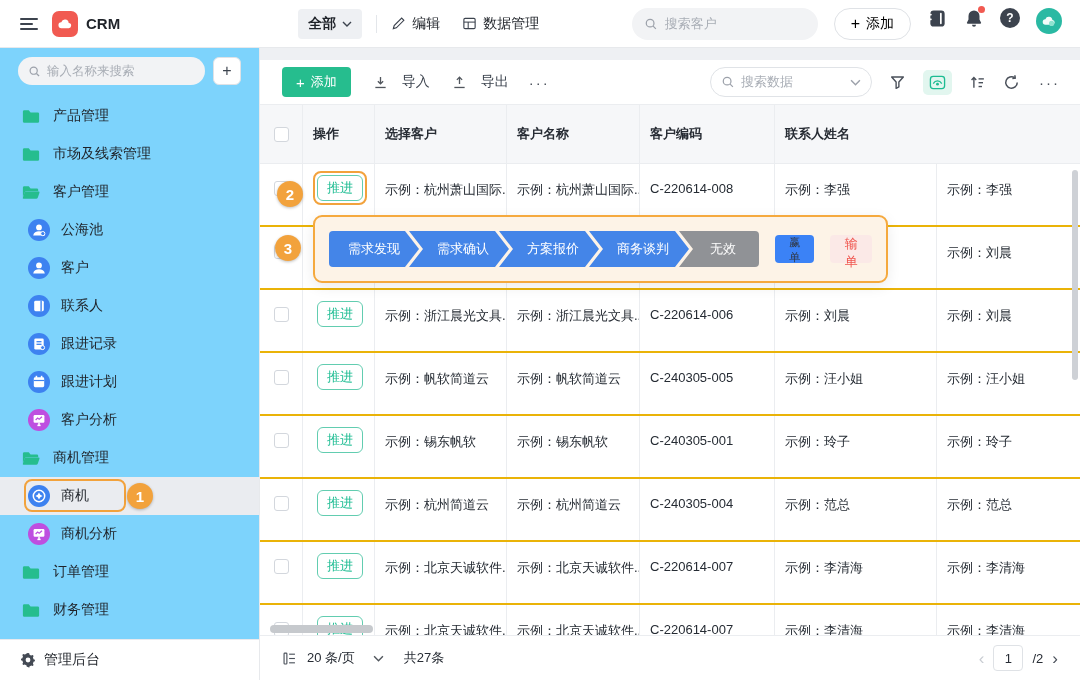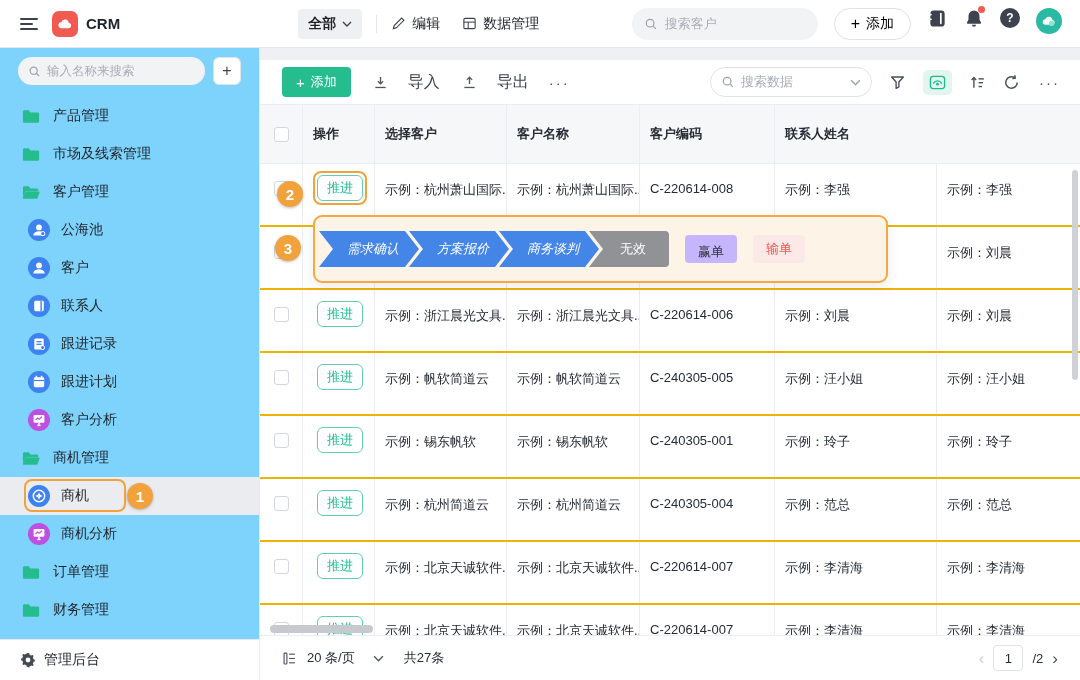--- a/index.html
+++ b/index.html
@@ -43,21 +43,21 @@
   .mi.selected { background:#eaecf0; }
   .sel-ring { position:absolute; left:24px; top:2px; width:102px; height:33px; border:2px solid #f2a23c; border-radius:8px; pointer-events:none; }
   .sb-footer { position:absolute; left:0; right:0; bottom:0; height:41px; border-top:1px solid #e9eaee; display:flex; align-items:center; gap:8px; padding-left:20px; font-size:14px; cursor:pointer; background:#fff; }
 
   
   .main { flex:1; background:#eef0f3; padding-top:12px; position:relative; min-width:0; }
   .panel { background:#fff; height:100%; display:flex; flex-direction:column; }
   .toolbar { height:44px; flex:none; display:flex; align-items:center; padding:0 20px 0 22px; }
   .btn-add { height:30px; background:#26bd8e; color:#fff; border:none; border-radius:4px; font-size:13px; display:flex; align-items:center; gap:6px; padding:0 14px; cursor:pointer; }
   .btn-add .plus { font-size:15px; }
-  .tool-item { display:flex; align-items:center; gap:20px; font-size:16px; color:#3c434e; margin-left:22px; cursor:pointer; }
+  .tool-item { display:flex; align-items:center; gap:14px; font-size:14px; color:#3c434e; margin-left:22px; cursor:pointer; }
   .dots { color:#4a505a; font-size:15px; letter-spacing:2px; margin-left:20px; cursor:pointer; }
   .toolbar-right { margin-left:auto; display:flex; align-items:center; gap:17px; }
   .data-search { width:162px; height:30px; border:1px solid #e0e3e7; border-radius:15px; display:flex; align-items:center; gap:6px; padding:0 10px; background:#fff; }
   .data-search .ph { flex:1; font-size:13px; }
   .ticon { display:flex; align-items:center; cursor:pointer; }
   .ticon.active { background:#e2f6ef; border-radius:5px; padding:4px 6px; }
 
   
   .thead { height:60px; flex:none; background:#f6f7f9; border-top:1px solid #ebedf0; border-bottom:1px solid #ebedf0; display:flex; align-items:center; font-size:13px; font-weight:bold; color:#272c34; }
   .th, .td { height:100%; border-right:1px solid #ebedf0; display:flex; align-items:center; padding:0 10px; flex:none; overflow:hidden; white-space:nowrap; }
@@ -77,24 +77,24 @@
   .pager { height:45px; flex:none; border-top:1px solid #ebedf0; display:flex; align-items:center; padding:0 22px; font-size:13px; color:#272c34; background:#fff; }
   .pager .left { display:flex; align-items:center; gap:10px; }
   .pager .right { margin-left:auto; display:flex; align-items:center; gap:9px; }
   .pg-arrow { font-size:17px; color:#4a505a; cursor:pointer; line-height:1; }
   .pg-arrow.disabled { color:#c8ccd2; }
   .pg-box { width:30px; height:26px; border:1px solid #dfe2e6; border-radius:4px; display:flex; align-items:center; justify-content:center; font-size:13px; }
 
   
   .stage-popup { position:absolute; left:53px; top:167px; width:575px; height:68px; background:#fdf3e7; border:2px solid #f5a93e; border-radius:9px; display:flex; align-items:center; padding:0 14px; z-index:20; box-shadow:0 4px 14px rgba(0,0,0,.08); }
   .stage { height:36px; color:#fff; font-size:13px; display:flex; align-items:center; justify-content:center; background:#4485e8; flex:none; }
-  .stage.mid { width:100px; clip-path:polygon(0 0, calc(100% - 14px) 0, 100% 50%, calc(100% - 14px) 100%, 0 100%, 14px 50%); margin-left:-10px; padding-left:8px;font-style:italic; }
+  .stage.mid { width:100px; clip-path:polygon(0 0, calc(100% - 14px) 0, 100% 50%, calc(100% - 14px) 100%, 0 100%, 14px 50%); margin-left:-10px; padding-left:8px; }
   .stage.first { width:90px; clip-path:polygon(0 0, calc(100% - 14px) 0, 100% 50%, calc(100% - 14px) 100%, 0 100%); border-radius:4px 0 0 4px; }
   .stage.last { width:80px; clip-path:polygon(0 0, 100% 0, 100% 100%, 0 100%, 14px 50%); margin-left:-10px; padding-left:8px; background:#909296; border-radius:0 4px 4px 0; }
-  .btn-win { margin-left:16px; height:28px; padding:8px 13px; background:#c4b5fd; border:none; border-radius:4px; font-size:13px; color:#30353d; cursor:pointer; }
+  .btn-win { margin-left:16px; height:28px; padding:0 13px; background:#3b82f6; border:none; border-radius:4px; font-size:11px; color:#30353d; cursor:pointer; }
   .btn-lose { margin-left:16px; height:28px; padding:0 13px; background:#fbe9e7; border:none; border-radius:4px; font-size:13px; color:#f0564f; cursor:pointer; }
 
   
   .num-badge { position:absolute; width:26px; height:26px; border-radius:50%; background:#f2a23c; color:#fff; font-size:15px; font-weight:bold; display:flex; align-items:center; justify-content:center; z-index:30; box-shadow:0 1px 3px rgba(0,0,0,.25); }
 
   
   .hscroll { position:absolute; left:10px; bottom:2px; width:103px; height:8px; border-radius:4px; background:#c6c9cd; cursor:pointer; }
   .vscroll { position:absolute; right:2px; top:6px; width:6px; height:210px; border-radius:3px; background:#ced1d6; cursor:pointer; }
 </style>
 </head>
@@ -549,20 +549,21 @@
           <div class="right">
             <span class="pg-arrow disabled">‹</span>
             <span class="pg-box">1</span>
             <span>/2</span>
             <span class="pg-arrow">›</span>
           </div>
         </div>
       </div>
 
       <div class="stage-popup" id="stage-popup">
+          <div class="stage first">需求发现</div>
           <div class="stage mid">需求确认</div>
           <div class="stage mid">方案报价</div>
           <div class="stage mid">商务谈判</div>
           <div class="stage last">无效</div>
           <button class="btn-win">赢单</button>
           <button class="btn-lose">输单</button>
         </div>
 
       <div class="num-badge" style="left:17px; top:133px;">2</div>
       <div class="num-badge" style="left:15px; top:187px;">3</div>

